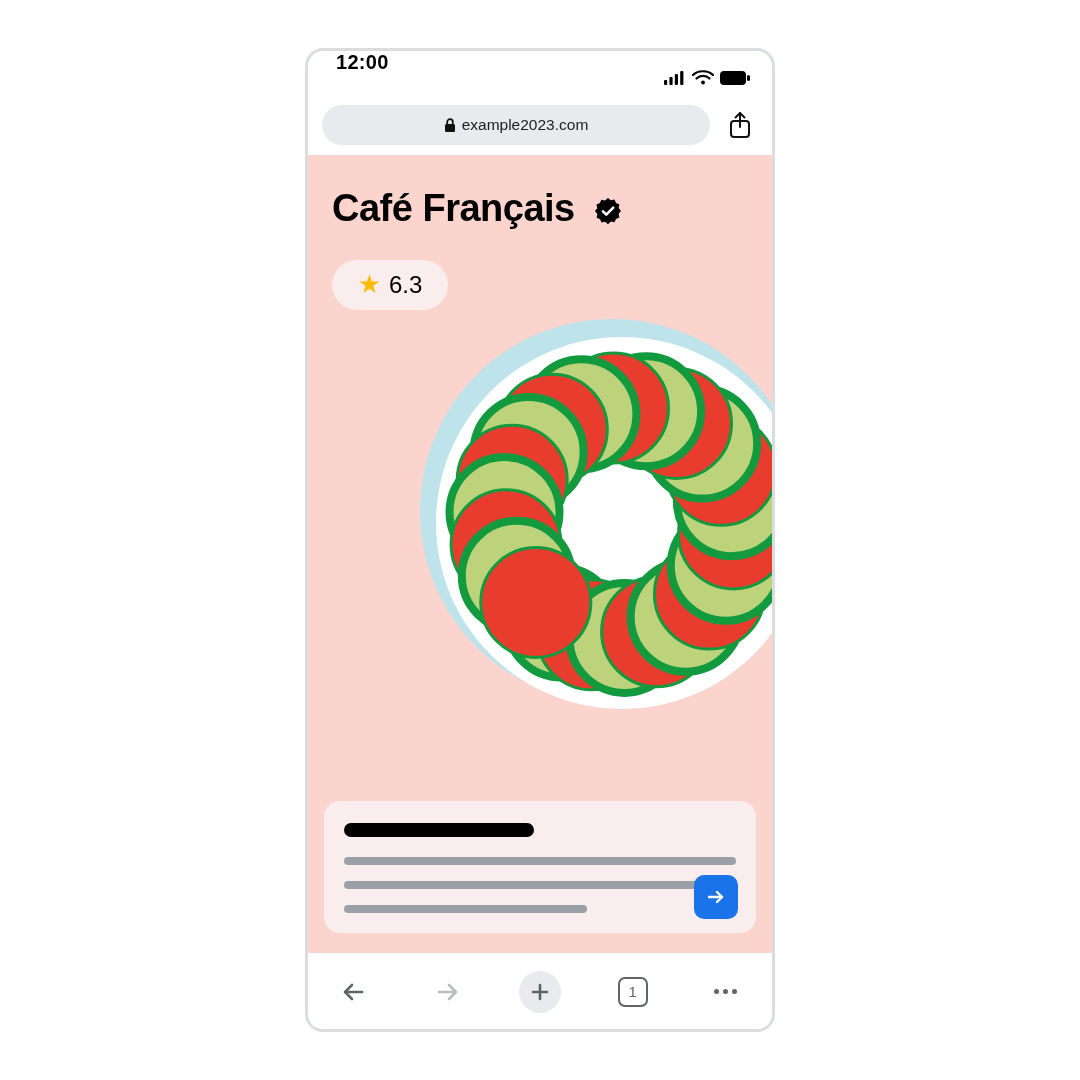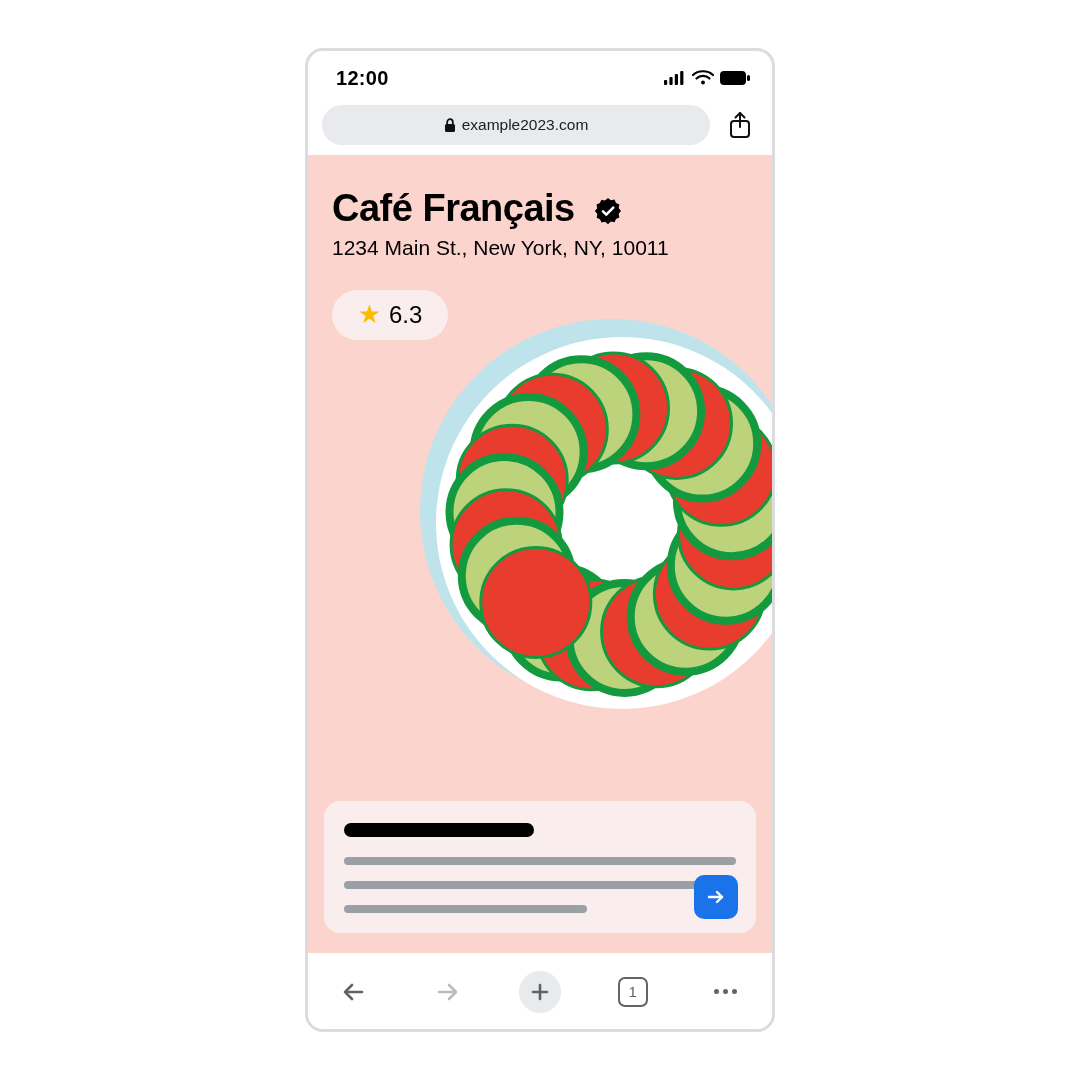--- a/index.html
+++ b/index.html
@@ -15,21 +15,21 @@
     border-radius: 18px;
     background: #ffffff;
     overflow: hidden;
     position: relative;
     display: flex; flex-direction: column;
   }
 
   
   .status-bar {
     height: 54px;
-    display: flex; align-items: center; justify-content: space-between;
+    display: flex; justify-content: space-between;
     padding: 0 22px 0 28px;
   }
   .status-time { font-size: 20px; font-weight: 600; letter-spacing: 0.3px; }
   .status-icons { display: flex; align-items: center; gap: 6px; }
 
   
   .addr-row {
     display: flex; align-items: center; gap: 12px;
     padding: 0 14px 10px 14px;
   }
@@ -151,21 +151,20 @@
   </div>
 
   <div class="content">
     <div class="title-row">
       <div class="rest-title">Café Français</div>
       <svg class="verified-badge" viewBox="0 0 24 24">
         <path fill="#000" d="M12 1.5l2.3 1.9 2.9-.6 1.2 2.7 2.7 1.2-.6 2.9 1.9 2.3-1.9 2.3.6 2.9-2.7 1.2-1.2 2.7-2.9-.6L12 22.5l-2.3-1.9-2.9.6-1.2-2.7-2.7-1.2.6-2.9L1.5 12l1.9-2.3-.6-2.9 2.7-1.2 1.2-2.7 2.9.6z"></path>
         <path d="M8 12.3l2.6 2.6L16.2 9.3" stroke="#fff" stroke-width="2.1" fill="none" stroke-linecap="round" stroke-linejoin="round"></path>
       </svg>
     </div>
-    <div class="address">1234 Main St., New York, NY, 10011</div>
 
     <div class="rating-pill">
       <span class="star">★</span>
       <span class="num">6.3</span>
     </div>
 
     <svg class="plate" viewBox="0 0 400 400">
 
       <circle cx="196" cy="198" r="192" fill="#bfe3eb"></circle>
 

